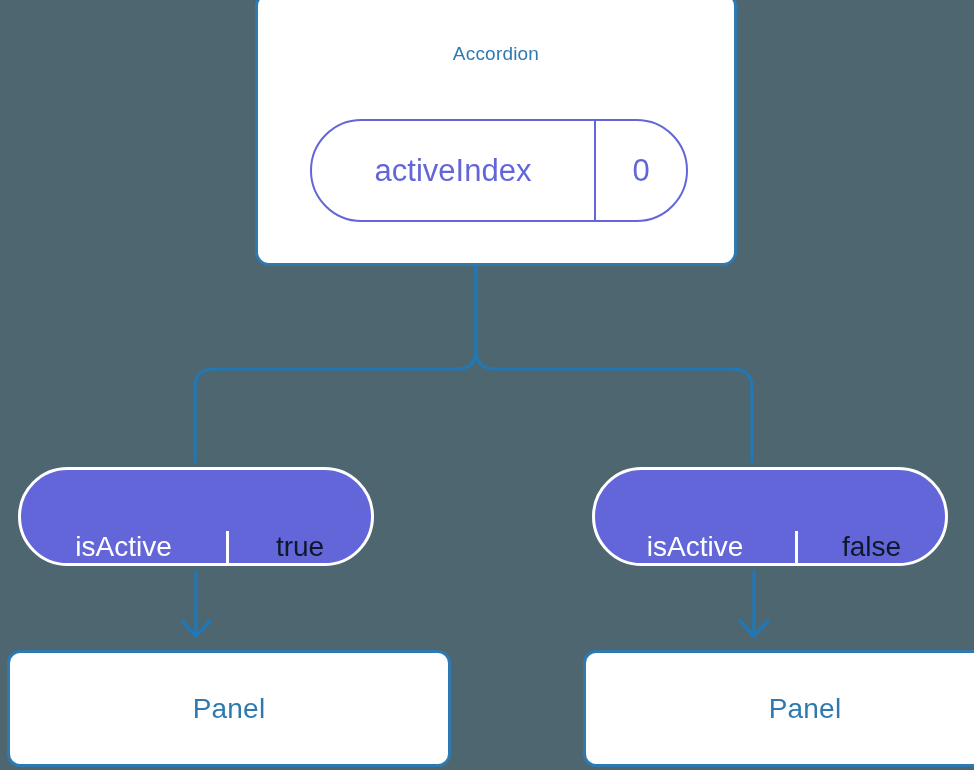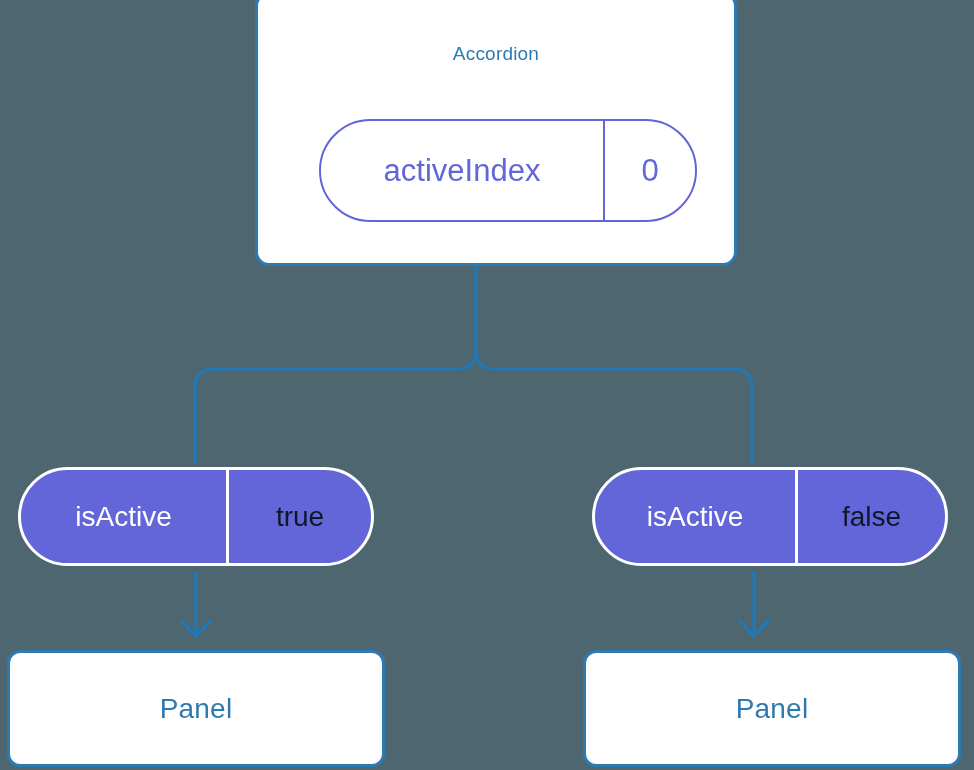--- a/index.html
+++ b/index.html
@@ -35,21 +35,21 @@
 
   
   #accordion-card{
     left:255px;top:-8px;width:482px;height:274px;
     justify-content:flex-start;
     padding-top:48px;
   }
 
   
   .panel-card{
-    width:378px;height:117px;
+    width:444px;height:117px;
     justify-content:center;
     border-radius:13px;
   }
   #panel-left{left:7px;top:650px;}
   #panel-right{left:583px;top:650px;}
   .panel-card .card-title{font-size:28px;}
 
   
   .pill{
     position:absolute;
@@ -60,39 +60,40 @@
     overflow:hidden;
   }
   .pill .pill-key,.pill .pill-val{
     display:flex;align-items:center;justify-content:center;
     box-sizing:border-box;
     white-space:nowrap;
   }
 
   
   #state-pill{
-    left:319px;top:119px;width:378px;height:103px;
+    left:310px;top:119px;width:378px;height:103px;
     border:2px solid #6366d8;
     background:#ffffff;
   }
   #state-pill .pill-key{
     width:284px;
     color:#6366d8;font-size:31px;
     border-right:2px solid #6366d8;
   }
   #state-pill .pill-val{
     flex:1;
     color:#6366d8;font-size:31px;
   }
 
   
   .pill-filled{
     height:99px;
     background:#6366d8;
     border:3px solid #ffffff;
+    align-items:flex-end;
   }
   .pill-filled .pill-key{
     color:#ffffff;font-size:28px;
     border-right:3px solid #ffffff;
   }
   .pill-filled .pill-val{
     color:#0f172a;font-size:28px;
     flex:1;
   }
   #pill-left{left:18px;top:467px;width:356px;}

